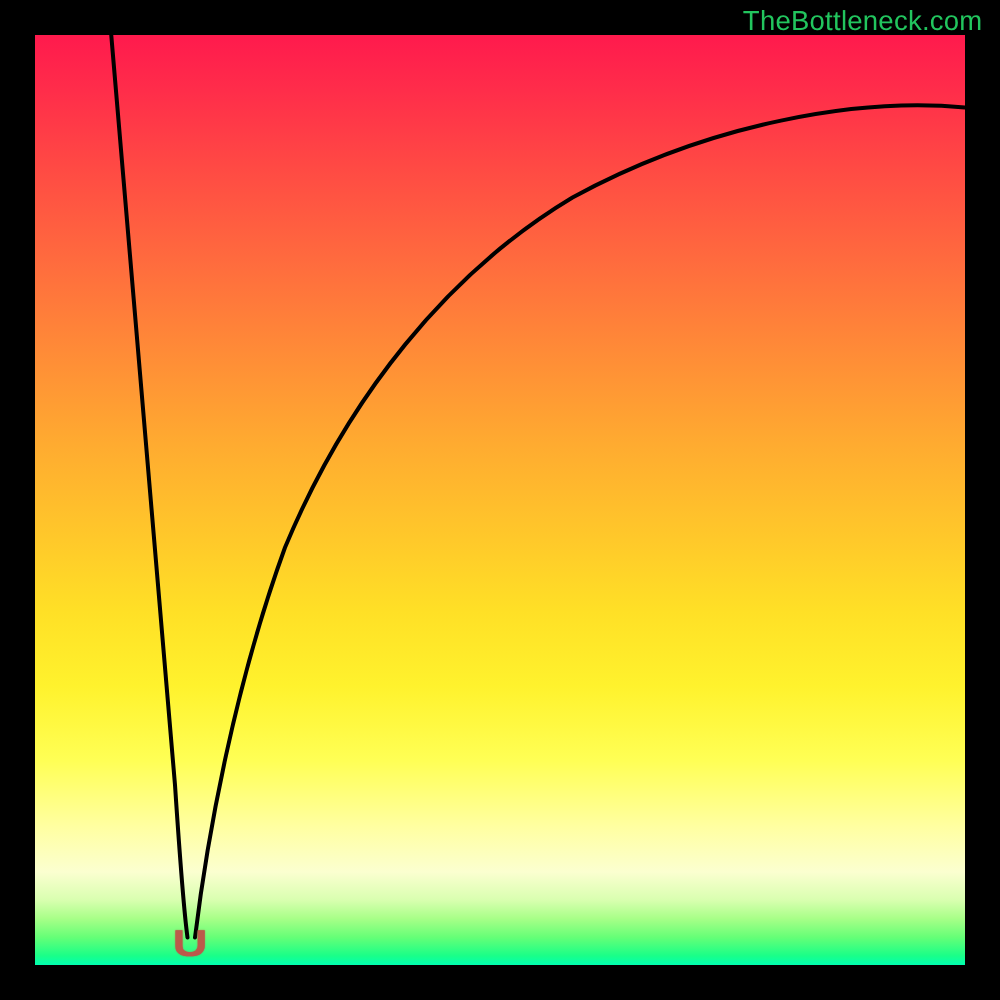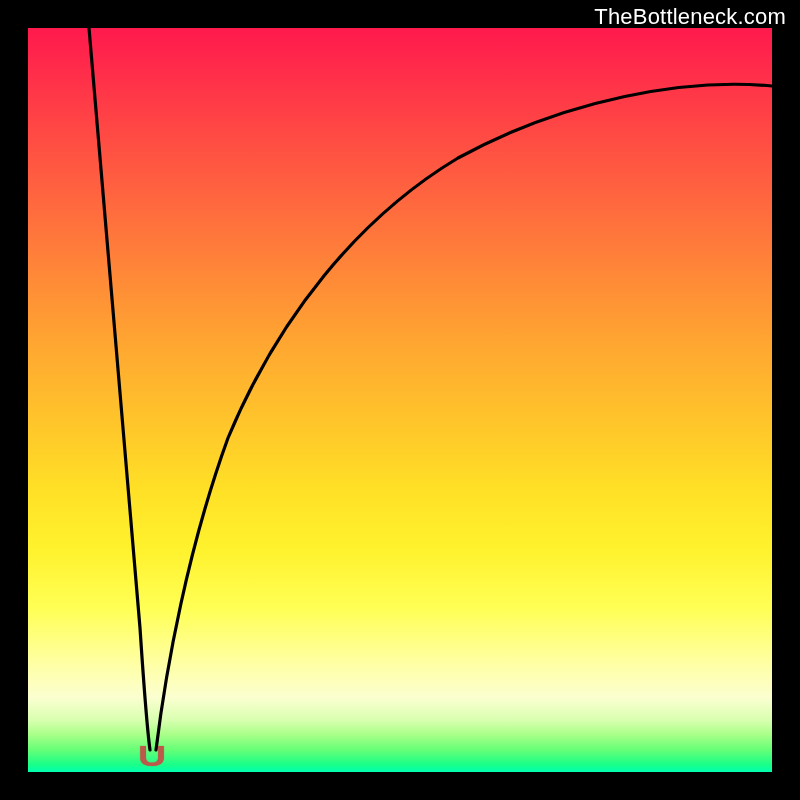--- a/index.html
+++ b/index.html
@@ -58,21 +58,21 @@
     color: #bb5a4a;
     font-weight: 900;
     pointer-events: none;
     transform: translate(-50%, -50%) scaleX(1.3);
     text-shadow: 0 0 1px #bb5a4a;
   }
   .watermark {
     position: absolute;
     top: 4px;
     right: 14px;
-    color: #ffffff;
+    color: #22c55e;
     font-size: 22px;
     font-weight: 500;
     letter-spacing: 0.2px;
     pointer-events: none;
   }
 </style>
 </head>
 <body>
 
 <div class="frame">

